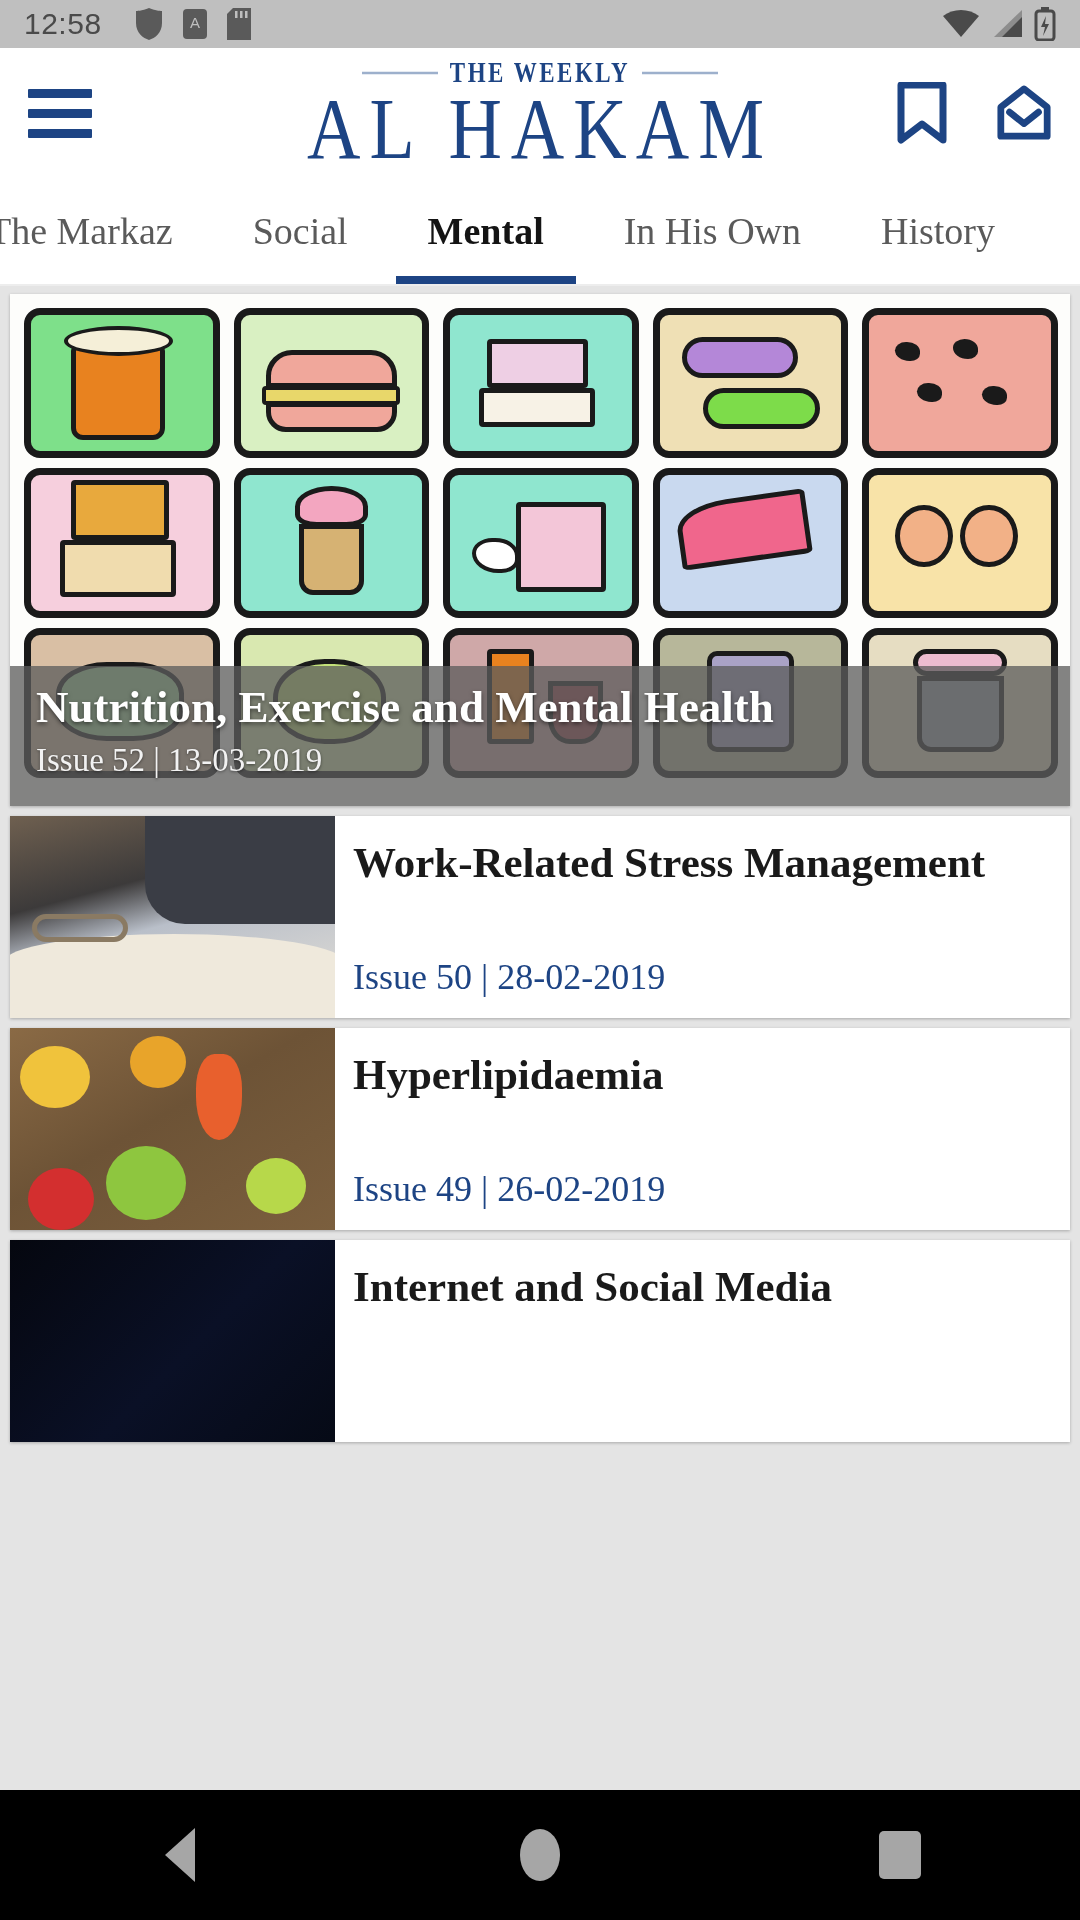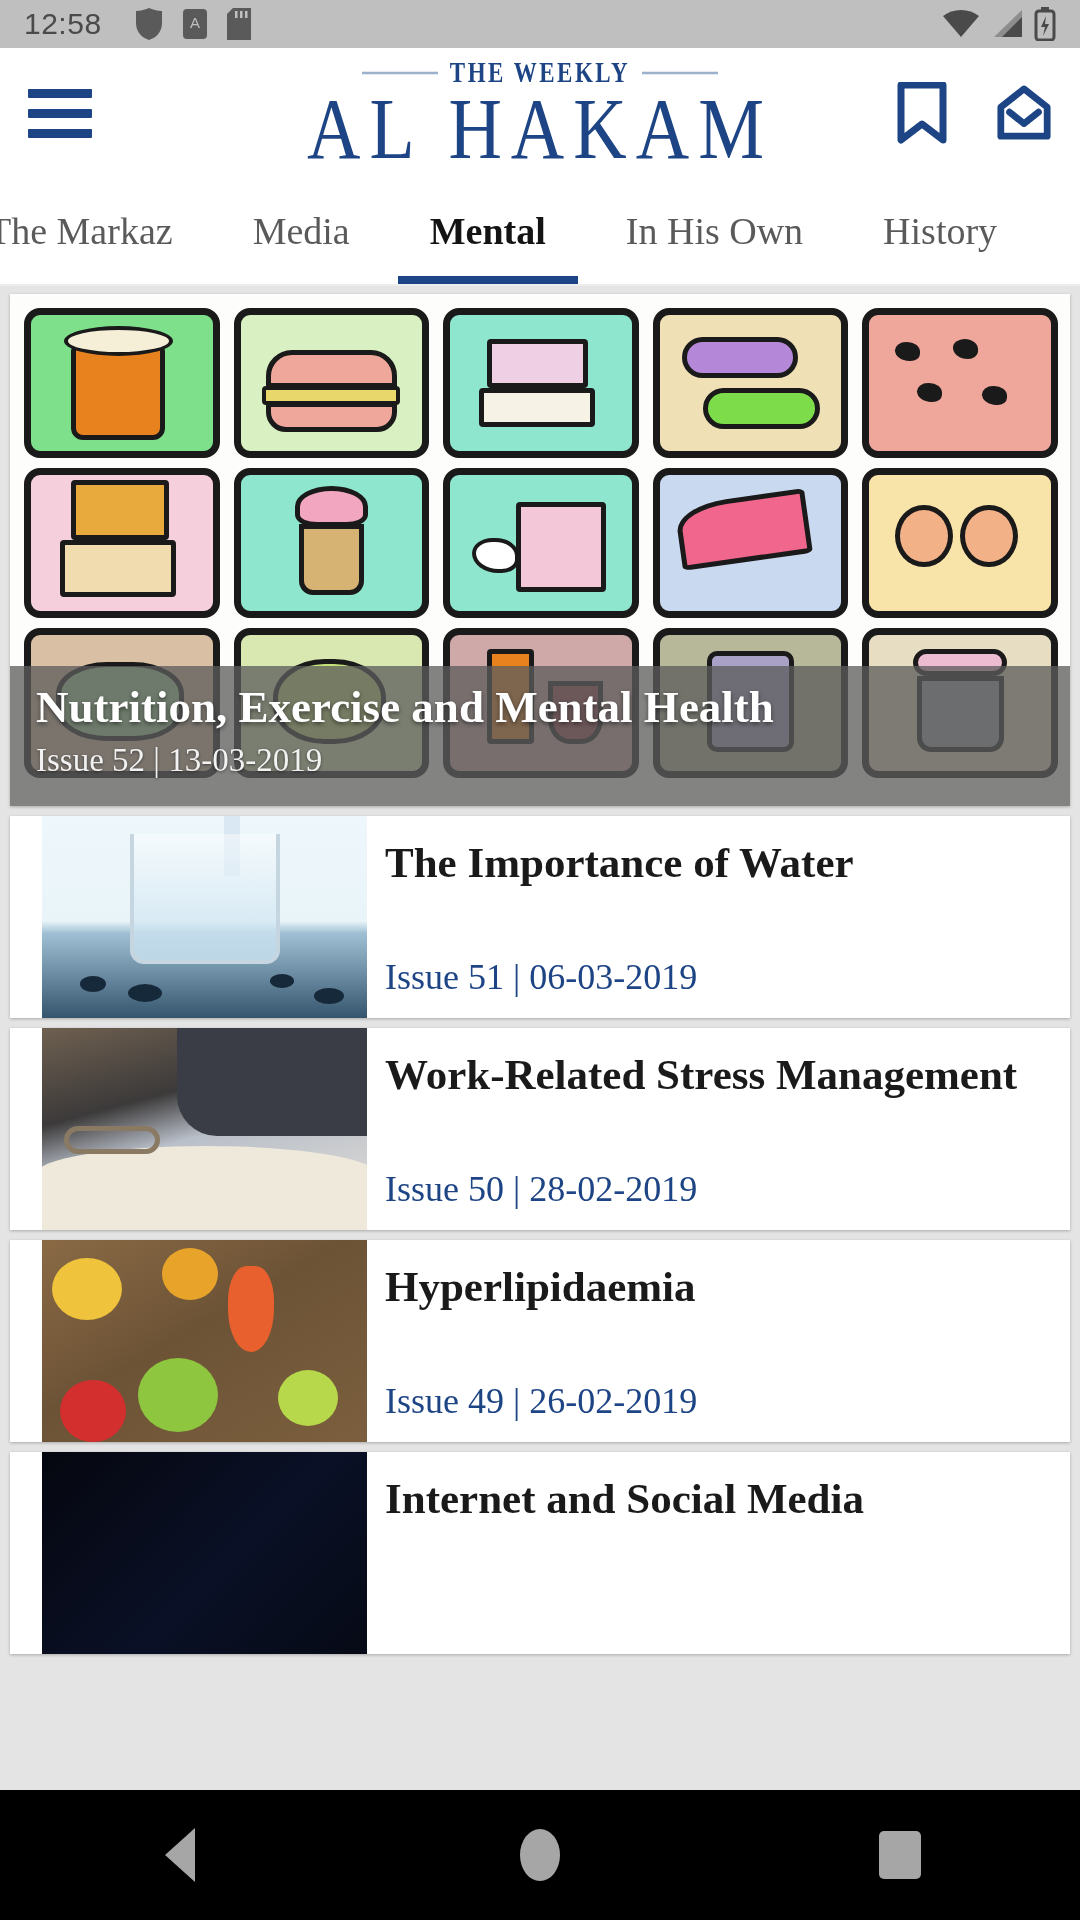--- a/index.html
+++ b/index.html
@@ -68,21 +68,21 @@
   .tab.active::after {
     content: ""; position: absolute; left: 8px; right: 8px; bottom: 0;
     height: 8px; background: #1d4484;
   }
 
   
   .content { background: #e4e4e4; height: 1534px; padding: 8px 0 0 0; overflow: hidden; }
 
   .card {
     background: #ffffff; margin: 0 10px 10px 10px;
-    box-shadow: 0 1px 3px rgba(0,0,0,0.26); position: relative; overflow: hidden; padding-left: 32px;
+    box-shadow: 0 1px 3px rgba(0,0,0,0.26); position: relative; overflow: hidden;
   }
 
   
   .featured { height: 512px; }
   .featured-img { position: absolute; inset: 0; background: #fdfdfb; overflow: hidden; }
   .doodle-grid {
     position: absolute; left: 8px; top: 14px; width: 1046px;
     display: grid; grid-template-columns: repeat(5, 1fr); gap: 10px 14px;
     padding: 0 6px;
   }
@@ -220,21 +220,21 @@
           </svg>
       </div>
     </div>
   </div>
 
   <div class="tabs">
     <div class="tab" style="margin-left:-52px">
         <span>The Markaz</span>
       </div>
     <div class="tab">
-        <span>Media</span>
+        <span>Social</span>
       </div>
     <div class="tab active">
         <span>Mental</span>
       </div>
     <div class="tab">
         <span>In His Own</span>
       </div>
     <div class="tab">
         <span>History</span>
       </div>
@@ -307,34 +307,20 @@
             <div class="bar" style="left:26%;top:30%;width:48%;height:56%;background:#9aa3ab;border:5px solid #1a1a1a;border-radius:0 0 14px 14px"></div>
           </div>
         </div>
       </div>
       <div class="featured-overlay">
         <div class="featured-title">Nutrition, Exercise and Mental Health</div>
         <div class="featured-meta">Issue 52 | 13-03-2019</div>
       </div>
     </div>
 
-    <div class="card article">
-      <div class="thumb t-water">
-        <div class="stream"></div>
-        <div class="glass"></div>
-        <div class="splat" style="left:38px;bottom:26px;width:26px;height:16px"></div>
-        <div class="splat" style="left:86px;bottom:16px;width:34px;height:18px"></div>
-        <div class="splat" style="left:228px;bottom:30px;width:24px;height:14px"></div>
-        <div class="splat" style="left:272px;bottom:14px;width:30px;height:16px"></div>
-      </div>
-      <div class="art-body">
-        <div class="art-title">The Importance of Water</div>
-        <div class="art-meta">Issue 51 | 06-03-2019</div>
-      </div>
-    </div>
 
     <div class="card article">
       <div class="thumb t-desk">
         <div class="sleeve"></div>
         <div class="book"></div>
         <div class="glasses"></div>
       </div>
       <div class="art-body">
         <div class="art-title">Work-Related Stress Management</div>
         <div class="art-meta">Issue 50 | 28-02-2019</div>

